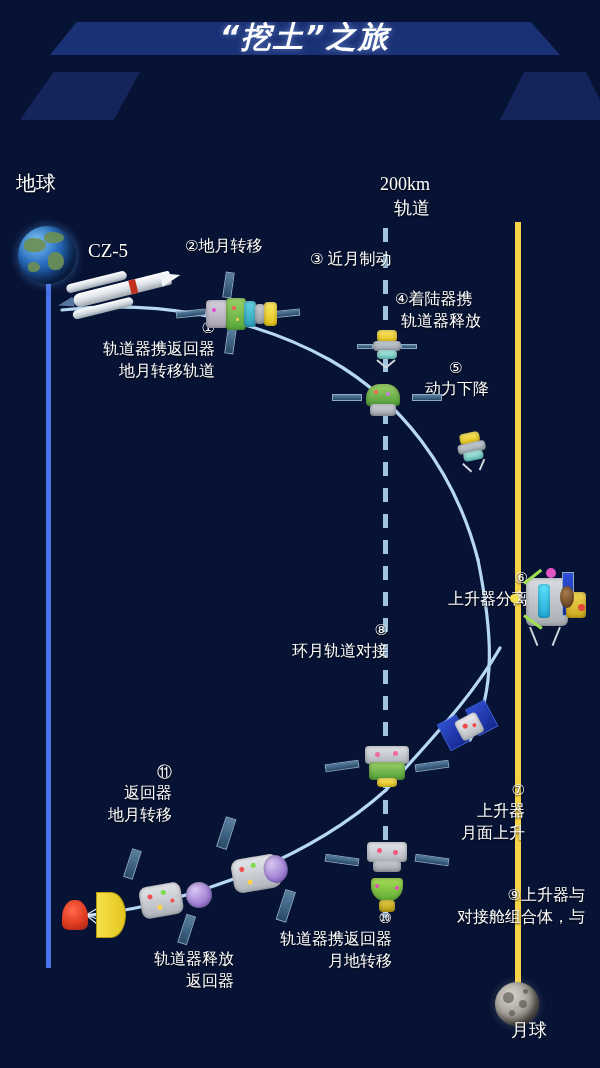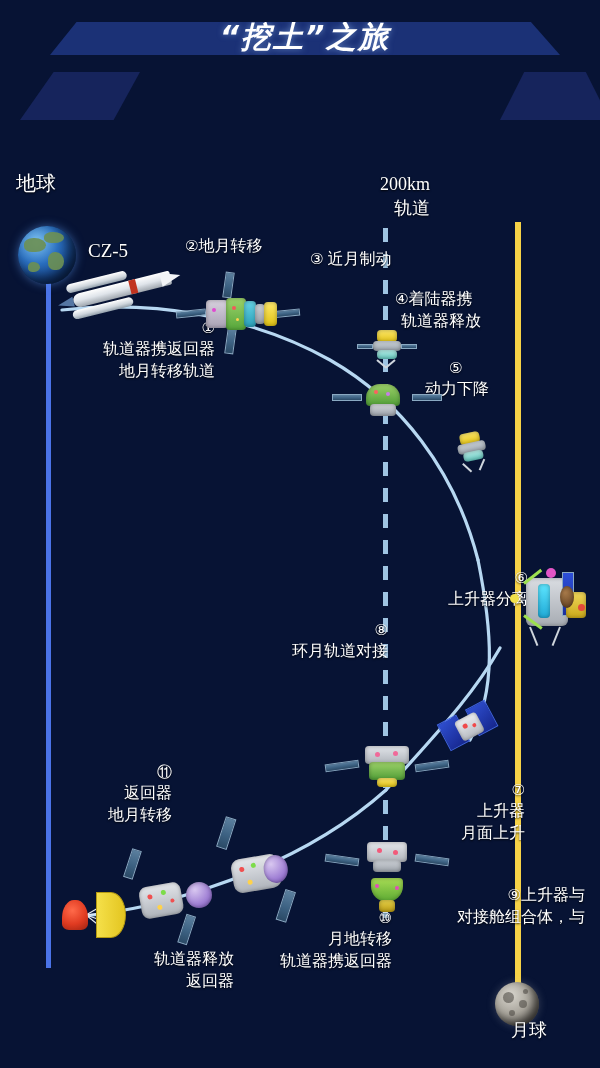--- a/index.html
+++ b/index.html
@@ -472,17 +472,17 @@
     <div class="dot" style="left:26px; top:40px; width:5px; height:5px; background:#ffd24a;"></div>
   </div>
 
   <div class="lbl c" style="left:104px; top:948px; width:130px;">
     <span class="body-line">轨道器释放</span>
     <span class="body-line">返回器</span>
   </div>
 
   <div class="lbl c" style="left:222px; top:908px; width:170px;">
     <span class="num block" style="display:block;">⑩</span>
+    <span class="body-line">轨道器携返回器</span>
     <span class="body-line">月地转移</span>
-    <span class="body-line">轨道器携返回器</span>
   </div>
 
 </div>
 
 </body></html>

